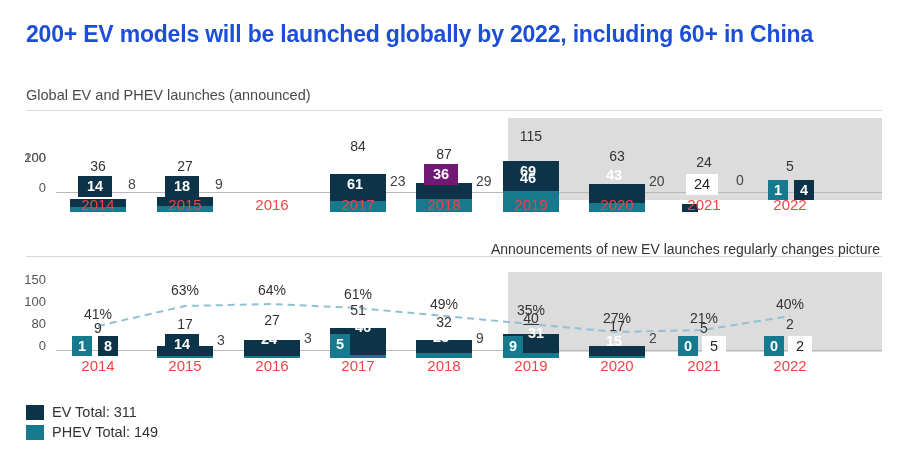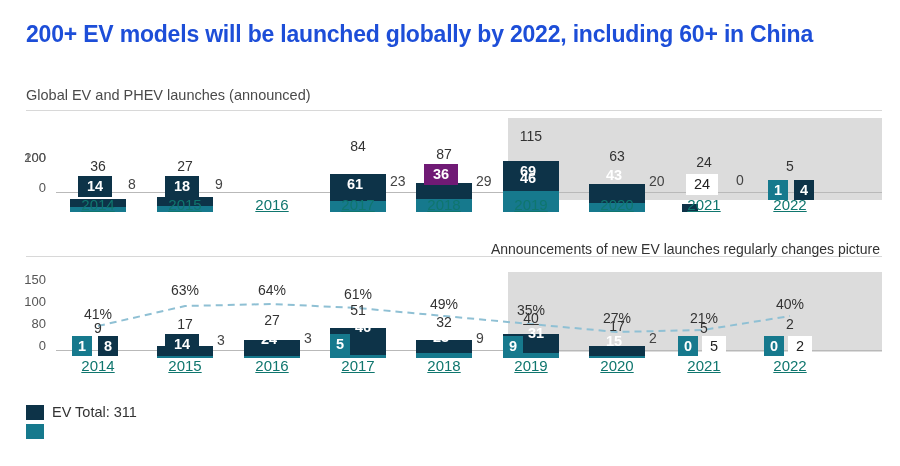--- a/index.html
+++ b/index.html
@@ -67,21 +67,21 @@
   .chipteal{
     position:absolute;background:#16798d;color:#fff;font-weight:bold;
     font-size:14.5px;text-align:center;line-height:1;
   }
   .chipnavy{
     position:absolute;background:#0d3348;color:#fff;font-weight:bold;
     font-size:14.5px;text-align:center;line-height:1;
   }
   .xlabel{
     position:absolute;width:88px;text-align:center;
-    font-size:15px;color:#0f766e;text-decoration:underline;
+    font-size:15px;color:#ef4444;
   }
   #xrow1{top:196px;}
   #xrow2{top:357px;}
 
   .annotation{
     position:absolute;right:20px;top:122px;width:390px;
     text-align:right;font-size:14px;color:#333;line-height:18px;
   }
 
   .pct{
@@ -326,16 +326,17 @@
     <div class="xlabel" style="left:746px;">2022</div>
   </div>
 
   <div class="legend">
     <div class="legrow">
       <span class="swatch" style="background:#0d3348;"></span>
       <span class="legtext">EV Total: 311</span>
     </div>
     <div class="legrow">
       <span class="swatch" style="background:#16798d;"></span>
+      <span class="legtext">PHEV Total: 149</span>
     </div>
   </div>
 
 </div>
 
 </body></html>

